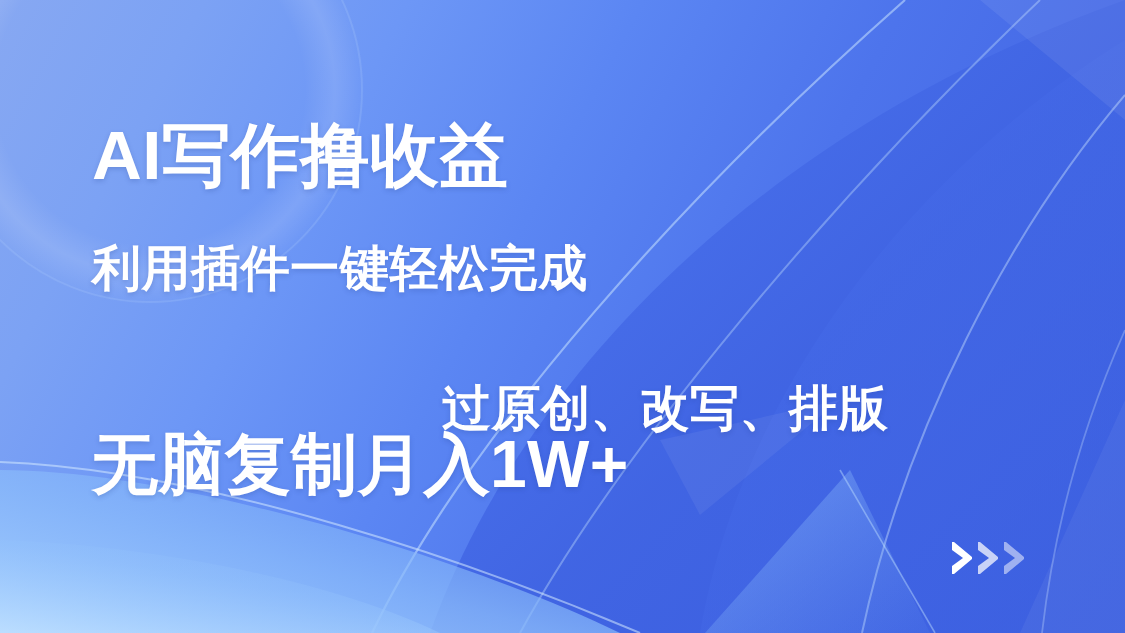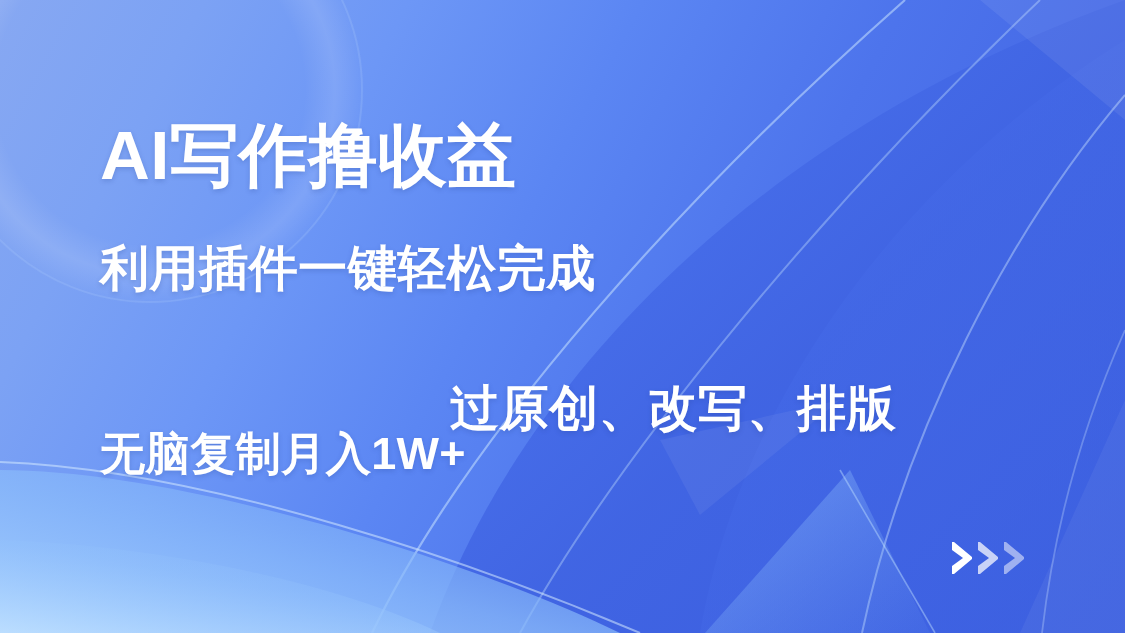--- a/index.html
+++ b/index.html
@@ -30,21 +30,21 @@
     position: absolute;
     inset: 0;
     width: 100%;
     height: 100%;
     display: block;
   }
 
   
   .text-stack {
     position: absolute;
-    left: 12px;
+    left: 4px;
     top: 0;
     width: 1020px;
     height: 633px;
     z-index: 5;
   }
   .headline-row {
     position: absolute;
     color: #ffffff;
     white-space: nowrap;
     font-weight: 700;
@@ -68,21 +68,21 @@
   .line-3 {
     left: 438px;
     top: 355px;
     font-size: 49px;
     line-height: 1.06;
     margin-top: 28px;
   }
   .line-4 {
     left: 88px;
     top: 430px;
-    font-size: 45px;
+    font-size: 66px;
     line-height: 1.06;
     letter-spacing: 0.005em;
   }
 
   
   .chevrons {
     position: absolute;
     left: 948px;
     top: 540px;
     width: 100px;

